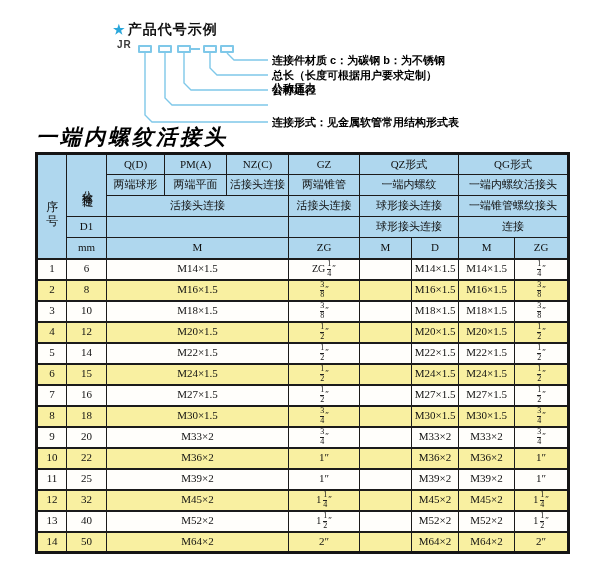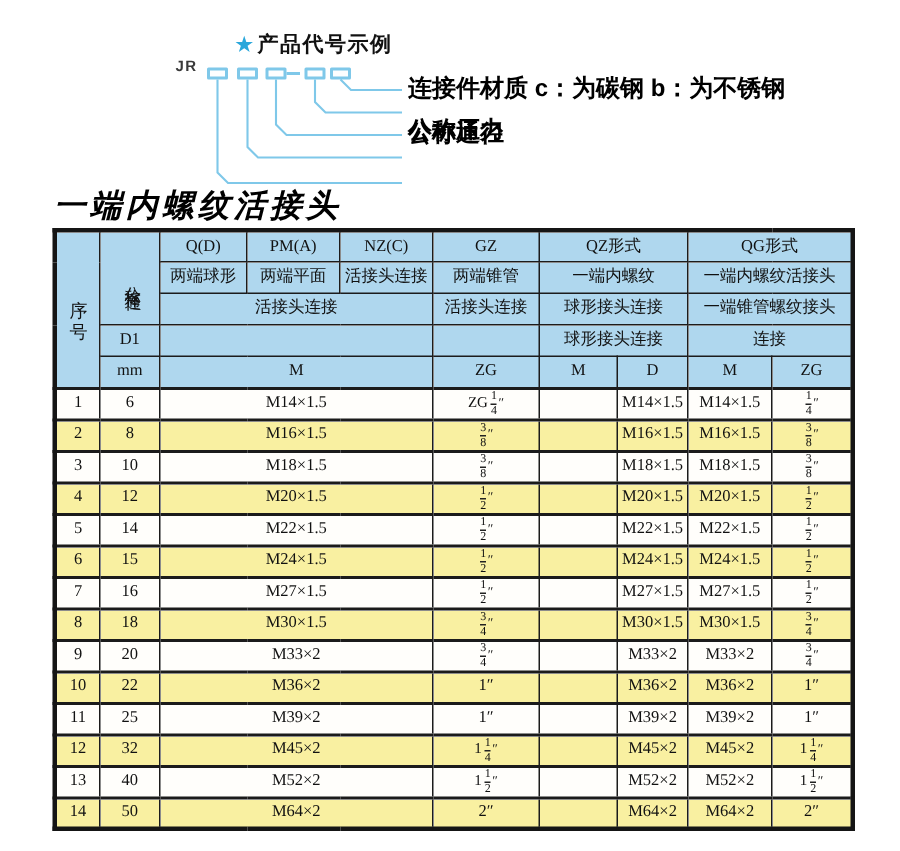--- a/index.html
+++ b/index.html
@@ -2,30 +2,30 @@
 <html><head>
 <meta charset="utf-8">
 <style>
   html,body{margin:0;padding:0;background:#fff;}
   #page{position:relative;width:600px;height:567px;background:#ffffff;overflow:hidden;
         font-family:"Liberation Serif", serif;color:#111;}
 
   
   #diagram{position:absolute;left:0;top:0;width:600px;height:150px;}
   .diag-heading{position:absolute;left:113px;top:21px;font-family:"Liberation Sans",sans-serif;
-        font-weight:bold;font-size:14px;letter-spacing:1px;white-space:nowrap;margin-left:44px;}
+        font-weight:bold;font-size:14px;letter-spacing:1px;white-space:nowrap;}
   .diag-heading .star{color:#2aa7db;margin-right:2px;font-size:13px;}
   .code-prefix{position:absolute;left:117px;top:39px;font-family:"Liberation Sans",sans-serif;
         font-weight:bold;font-size:10px;color:#3a3a3a;letter-spacing:1px;}
   .code-box{position:absolute;top:45px;width:14px;height:8px;background:#fdfeff;
         border:2px solid #7fc8e9;border-radius:1px;box-sizing:border-box;}
   .code-dash{position:absolute;left:191px;top:48px;width:9px;height:2px;background:#7fc8e9;}
   #connector-svg{position:absolute;left:0;top:0;width:600px;height:150px;}
   .diag-label{position:absolute;left:272px;height:14px;line-height:14px;
-        font-family:"Liberation Sans",sans-serif;font-weight:bold;font-size:16px;
+        font-family:"Liberation Sans",sans-serif;font-weight:bold;font-size:11px;
         white-space:nowrap;color:#000;}
   .dl-0{top:53px;} .dl-1{top:68px;} .dl-2{top:83px;} .dl-3{top:81px;} .dl-4{top:115px;}
 
   
   #table-title{position:absolute;left:36px;top:123px;font-size:21px;font-weight:bold;
         font-style:italic;letter-spacing:3px;font-family:"Liberation Serif",serif;color:#000;
         white-space:nowrap;}
 
   
   #tbl-wrap{position:absolute;left:35px;top:152px;}
@@ -69,22 +69,24 @@
     <span class="code-prefix">JR</span>
 
     <div class="code-box" style="left:138px"></div>
     <div class="code-box" style="left:158px"></div>
     <div class="code-box" style="left:177px"></div>
     <div class="code-dash"></div>
     <div class="code-box" style="left:203px"></div>
     <div class="code-box" style="left:220px"></div>
 
     <div class="diag-label dl-0">连接件材质  c：为碳钢  b：为不锈钢</div>
+    <div class="diag-label dl-1">总长（长度可根据用户要求定制）</div>
     <div class="diag-label dl-2">公称通径</div>
     <div class="diag-label dl-3">公称压力</div>
+    <div class="diag-label dl-4">连接形式：见金属软管常用结构形式表</div>
   </div>
 
   <div id="table-title">一端内螺纹活接头</div>
 
   <div id="tbl-wrap">
     <table class="tbl">
       <colgroup>
         <col style="width:30px">
           <col style="width:40px">
           <col style="width:58px">

